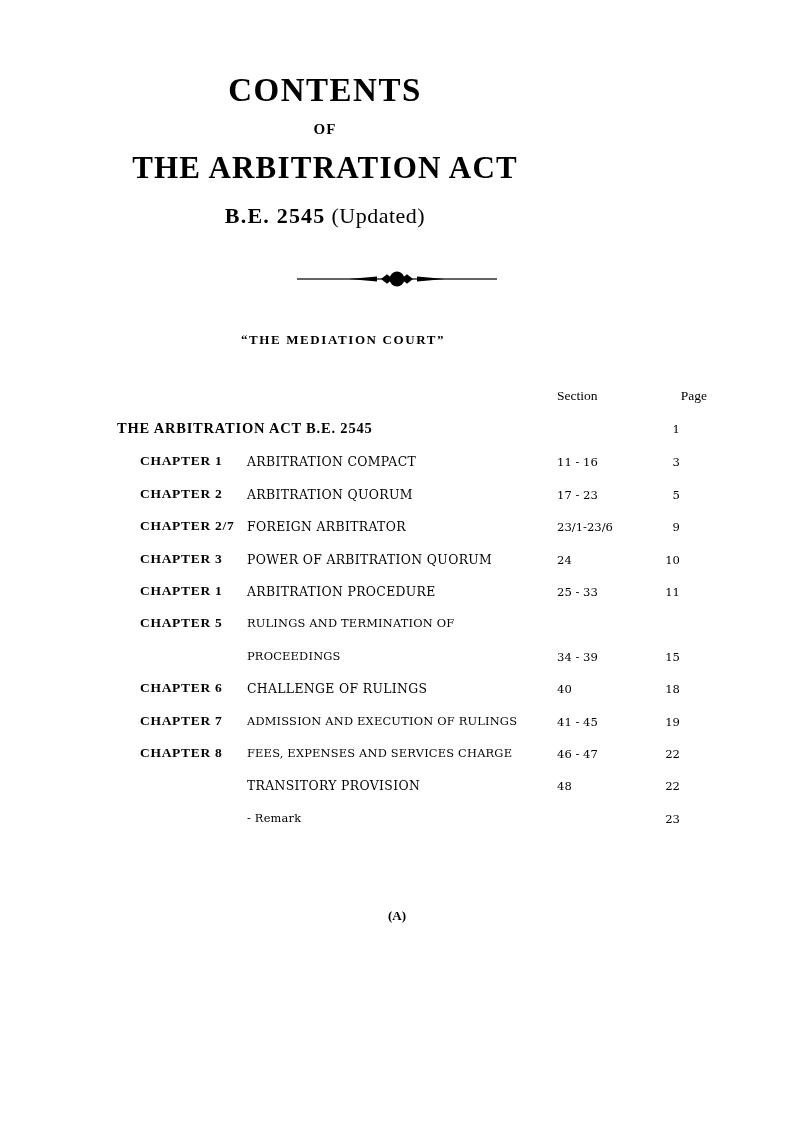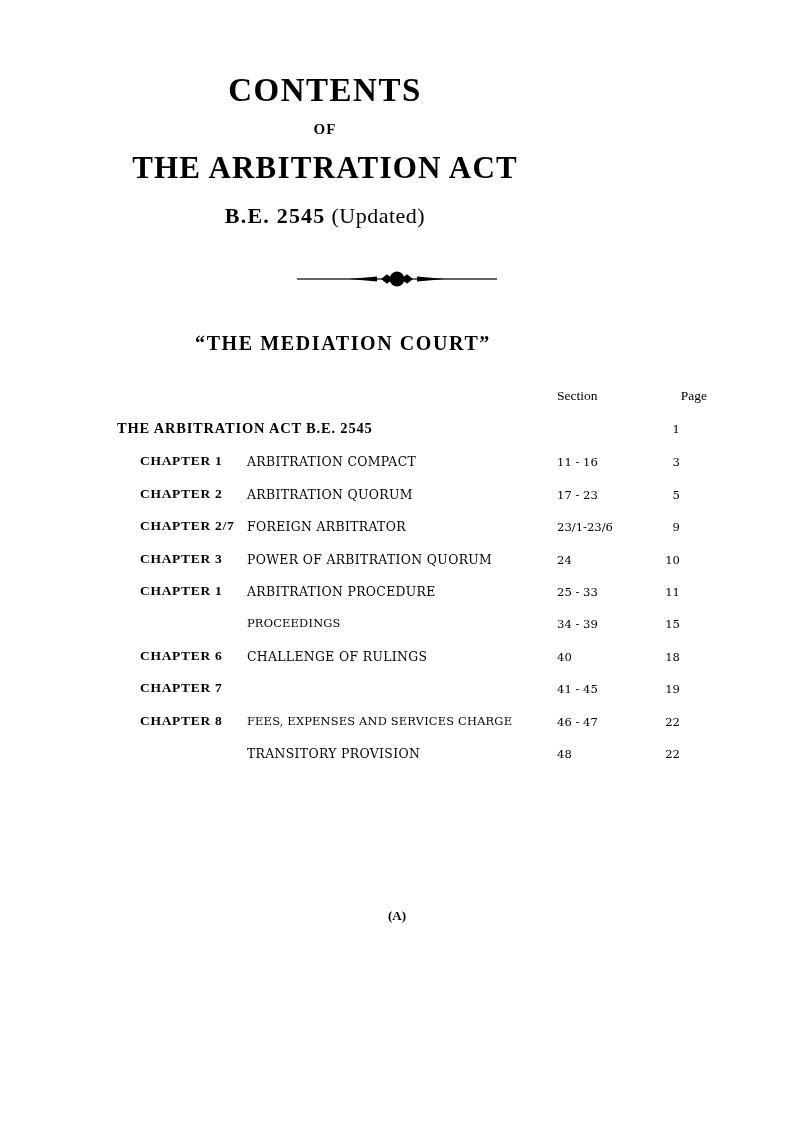--- a/index.html
+++ b/index.html
@@ -66,21 +66,21 @@
     justify-content: center;
   }
 
   
   .subtitle {
     position: absolute;
     left: 0;
     top: 332px;
     width: 686px;
     text-align: center;
-    font-size: 20px;
+    font-size: 13px;
     font-weight: bold;
     letter-spacing: 1.6px;
   }
 
   
   .toc {
     position: absolute;
     left: 117px;
     top: 388px;
     width: 565px;
@@ -233,53 +233,66 @@
       <span class="cell-page">10</span>
     </div>
 
     <div class="toc-row">
       <span class="cell-chapter">CHAPTER  1</span>
       <span class="cell-title">ARBITRATION   PROCEDURE</span>
       <span class="cell-section">25 - 33</span>
       <span class="cell-page">11</span>
     </div>
 
+    <div class="toc-row">
+      <span class="cell-chapter">CHAPTER  5</span>
+      <span class="cell-title small">RULINGS AND TERMINATION OF</span>
+      <span class="cell-section"></span>
+      <span class="cell-page"></span>
+    </div>
 
     <div class="toc-row">
       <span class="cell-chapter"></span>
       <span class="cell-title small">PROCEEDINGS</span>
       <span class="cell-section">34 - 39</span>
       <span class="cell-page">15</span>
     </div>
 
     <div class="toc-row">
       <span class="cell-chapter">CHAPTER  6</span>
       <span class="cell-title">CHALLENGE  OF  RULINGS</span>
       <span class="cell-section">40</span>
       <span class="cell-page">18</span>
     </div>
 
     <div class="toc-row">
       <span class="cell-chapter">CHAPTER  7</span>
+      <span class="cell-title small">ADMISSION AND EXECUTION OF RULINGS</span>
       <span class="cell-section">41 - 45</span>
       <span class="cell-page">19</span>
     </div>
 
     <div class="toc-row">
       <span class="cell-chapter">CHAPTER  8</span>
       <span class="cell-title small">FEES,  EXPENSES  AND SERVICES  CHARGE</span>
       <span class="cell-section">46 - 47</span>
       <span class="cell-page">22</span>
     </div>
 
     <div class="toc-row">
       <span class="cell-chapter"></span>
       <span class="cell-title">TRANSITORY   PROVISION</span>
       <span class="cell-section">48</span>
       <span class="cell-page">22</span>
     </div>
 
+    <div class="toc-row">
+      <span class="cell-chapter"></span>
+      <span class="cell-title small">- Remark</span>
+      <span class="cell-section"></span>
+      <span class="cell-page">23</span>
+    </div>
 
   </div>
 
   <div class="footer">(A)</div>
 
 </div>
 
 </body></html>

